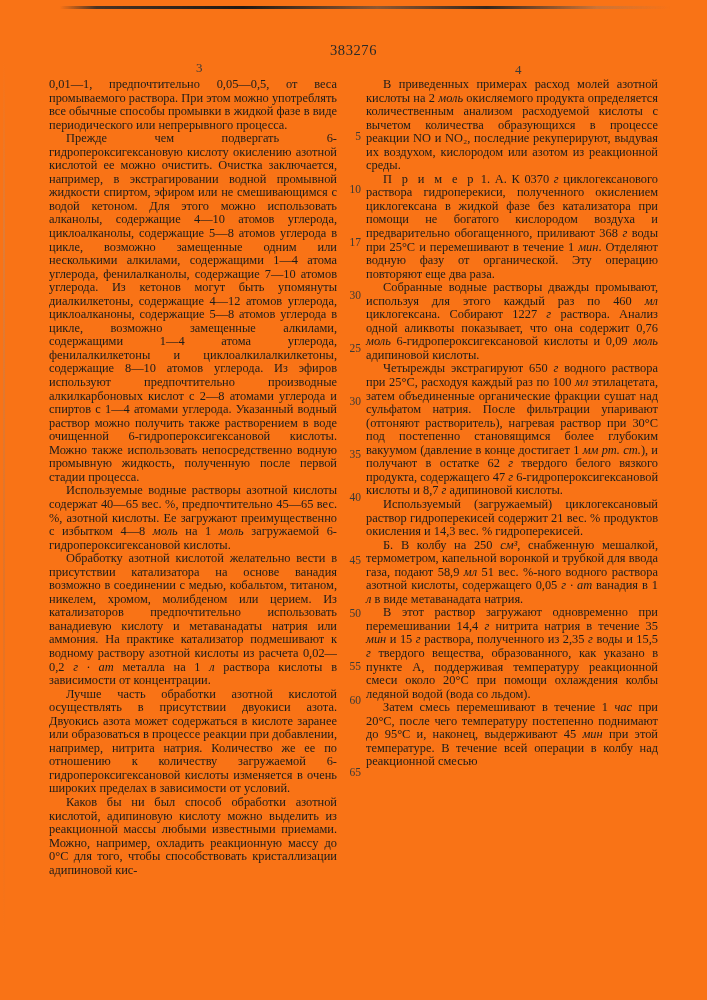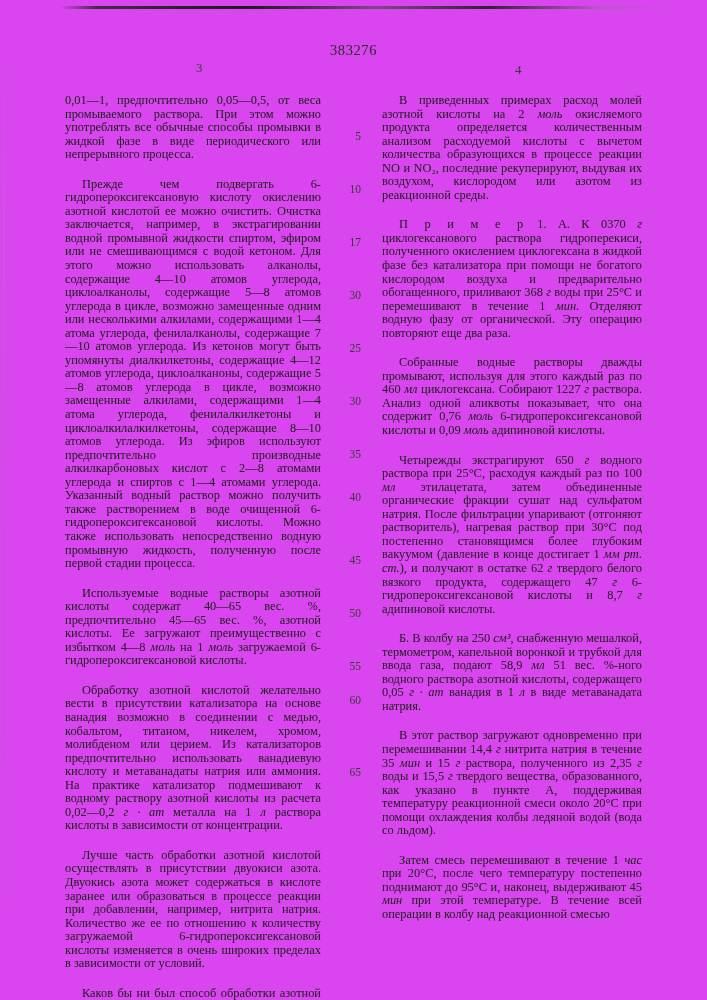--- a/index.html
+++ b/index.html
@@ -7,21 +7,21 @@
     padding: 0;
     background: #ffffff;
   }
   body {
     font-family: "Liberation Serif", "DejaVu Serif", serif;
   }
   .page {
     position: relative;
     width: 707px;
     height: 1000px;
-    background: #d946ef;
+    background: #f97316;
     overflow: hidden;
   }
   
   .scan-edge-top {
     position: absolute;
     left: 60px;
     top: 6px;
     width: 610px;
     height: 3px;
     background: linear-gradient(90deg,
@@ -80,21 +80,21 @@
     line-height: 13.55px;
     text-align: justify;
     text-justify: inter-word;
     color: #1c1c1a;
     hyphens: manual;
   }
   .col.left  { left: 49px;  width: 288px; }
   .col.right { left: 366px; width: 292px; }
 
   .col p {
-    margin: 16px;
+    margin: 0;
   }
   .col p.indent {
     text-indent: 17px;
   }
 
   
   .col p {
     text-align-last: left;
   }
 
@@ -159,19 +159,20 @@
       <p class="indent"><span>Обработку азотной кислотой желательно вести в присутствии катализатора на основе ванадия возможно в соединении с медью, кобальтом, титаном, никелем, хромом, молибденом или церием. Из катализаторов предпочтительно использовать ванадиевую кислоту и метаванадаты натрия или аммония. На практике катализатор подмешивают к водному раствору азотной кислоты из расчета 0,02—0,2 </span><i>г · ат</i><span> металла на 1 </span><i>л</i><span> раствора кислоты в зависимости от концентрации.</span></p>
       <p class="indent">Лучше часть обработки азотной кислотой осуществлять в присутствии двуокиси азота. Двуокись азота может содержаться в кислоте заранее или образоваться в процессе реакции при добавлении, например, нитрита натрия. Количество же ее по отношению к количеству загружаемой 6-гидропероксигексановой кислоты изменяется в очень широких пределах в зависимости от условий.</p>
       <p class="indent">Каков бы ни был способ обработки азотной кислотой, адипиновую кислоту можно выделить из реакционной массы любыми известными приемами. Можно, например, охладить реакционную массу до 0°С для того, чтобы способствовать кристаллизации адипиновой кис-</p>
     </div>
 
     <div class="col right">
       <p class="indent"><span>В приведенных примерах расход молей азотной кислоты на 2 </span><i>моль</i><span> окисляемого продукта определяется количественным анализом расходуемой кислоты с вычетом количества образующихся в процессе реакции NO и NO₂, последние рекуперируют, выдувая их воздухом, кислородом или азотом из реакционной среды.</span></p>
       <p class="indent"><span class="sp">П р и м е р</span><span> 1. А. К 0370 </span><i>г</i><span> циклогексанового раствора гидроперекиси, полученного окислением циклогексана в жидкой фазе без катализатора при помощи не богатого кислородом воздуха и предварительно обогащенного, приливают 368 </span><i>г</i><span> воды при 25°С и перемешивают в течение 1 </span><i>мин</i><span>. Отделяют водную фазу от органической. Эту операцию повторяют еще два раза.</span></p>
       <p class="indent"><span>Собранные водные растворы дважды промывают, используя для этого каждый раз по 460 </span><i>мл</i><span> циклогексана. Собирают 1227 </span><i>г</i><span> раствора. Анализ одной аликвоты показывает, что она содержит 0,76 </span><i>моль</i><span> 6-гидропероксигексановой кислоты и 0,09 </span><i>моль</i><span> адипиновой кислоты.</span></p>
       <p class="indent"><span>Четырежды экстрагируют 650 </span><i>г</i><span> водного раствора при 25°С, расходуя каждый раз по 100 </span><i>мл</i><span> этилацетата, затем объединенные органические фракции сушат над сульфатом натрия. После фильтрации упаривают (отгоняют растворитель), нагревая раствор при 30°С под постепенно становящимся более глубоким вакуумом (давление в конце достигает 1 </span><i>мм рт. ст.</i><span>), и получают в остатке 62 </span><i>г</i><span> твердого белого вязкого продукта, содержащего 47 </span><i>г</i><span> 6-гидропероксигексановой кислоты и 8,7 </span><i>г</i><span> адипиновой кислоты.</span></p>
+      <p class="indent">Используемый (загружаемый) циклогексановый раствор гидроперекисей содержит 21 вес. % продуктов окисления и 14,3 вес. % гидроперекисей.</p>
       <p class="indent"><span>Б. В колбу на 250 </span><i>см³</i><span>, снабженную мешалкой, термометром, капельной воронкой и трубкой для ввода газа, подают 58,9 </span><i>мл</i><span> 51 вес. %-ного водного раствора азотной кислоты, содержащего 0,05 </span><i>г · ат</i><span> ванадия в 1 </span><i>л</i><span> в виде метаванадата натрия.</span></p>
       <p class="indent"><span>В этот раствор загружают одновременно при перемешивании 14,4 </span><i>г</i><span> нитрита натрия в течение 35 </span><i>мин</i><span> и 15 </span><i>г</i><span> раствора, полученного из 2,35 </span><i>г</i><span> воды и 15,5 </span><i>г</i><span> твердого вещества, образованного, как указано в пункте А, поддерживая температуру реакционной смеси около 20°С при помощи охлаждения колбы ледяной водой (вода со льдом).</span></p>
       <p class="indent"><span>Затем смесь перемешивают в течение 1 </span><i>час</i><span> при 20°С, после чего температуру постепенно поднимают до 95°С и, наконец, выдерживают 45 </span><i>мин</i><span> при этой температуре. В течение всей операции в колбу над реакционной смесью</span></p>
     </div>
 
   </div>
 </div>
 
 </body></html>

